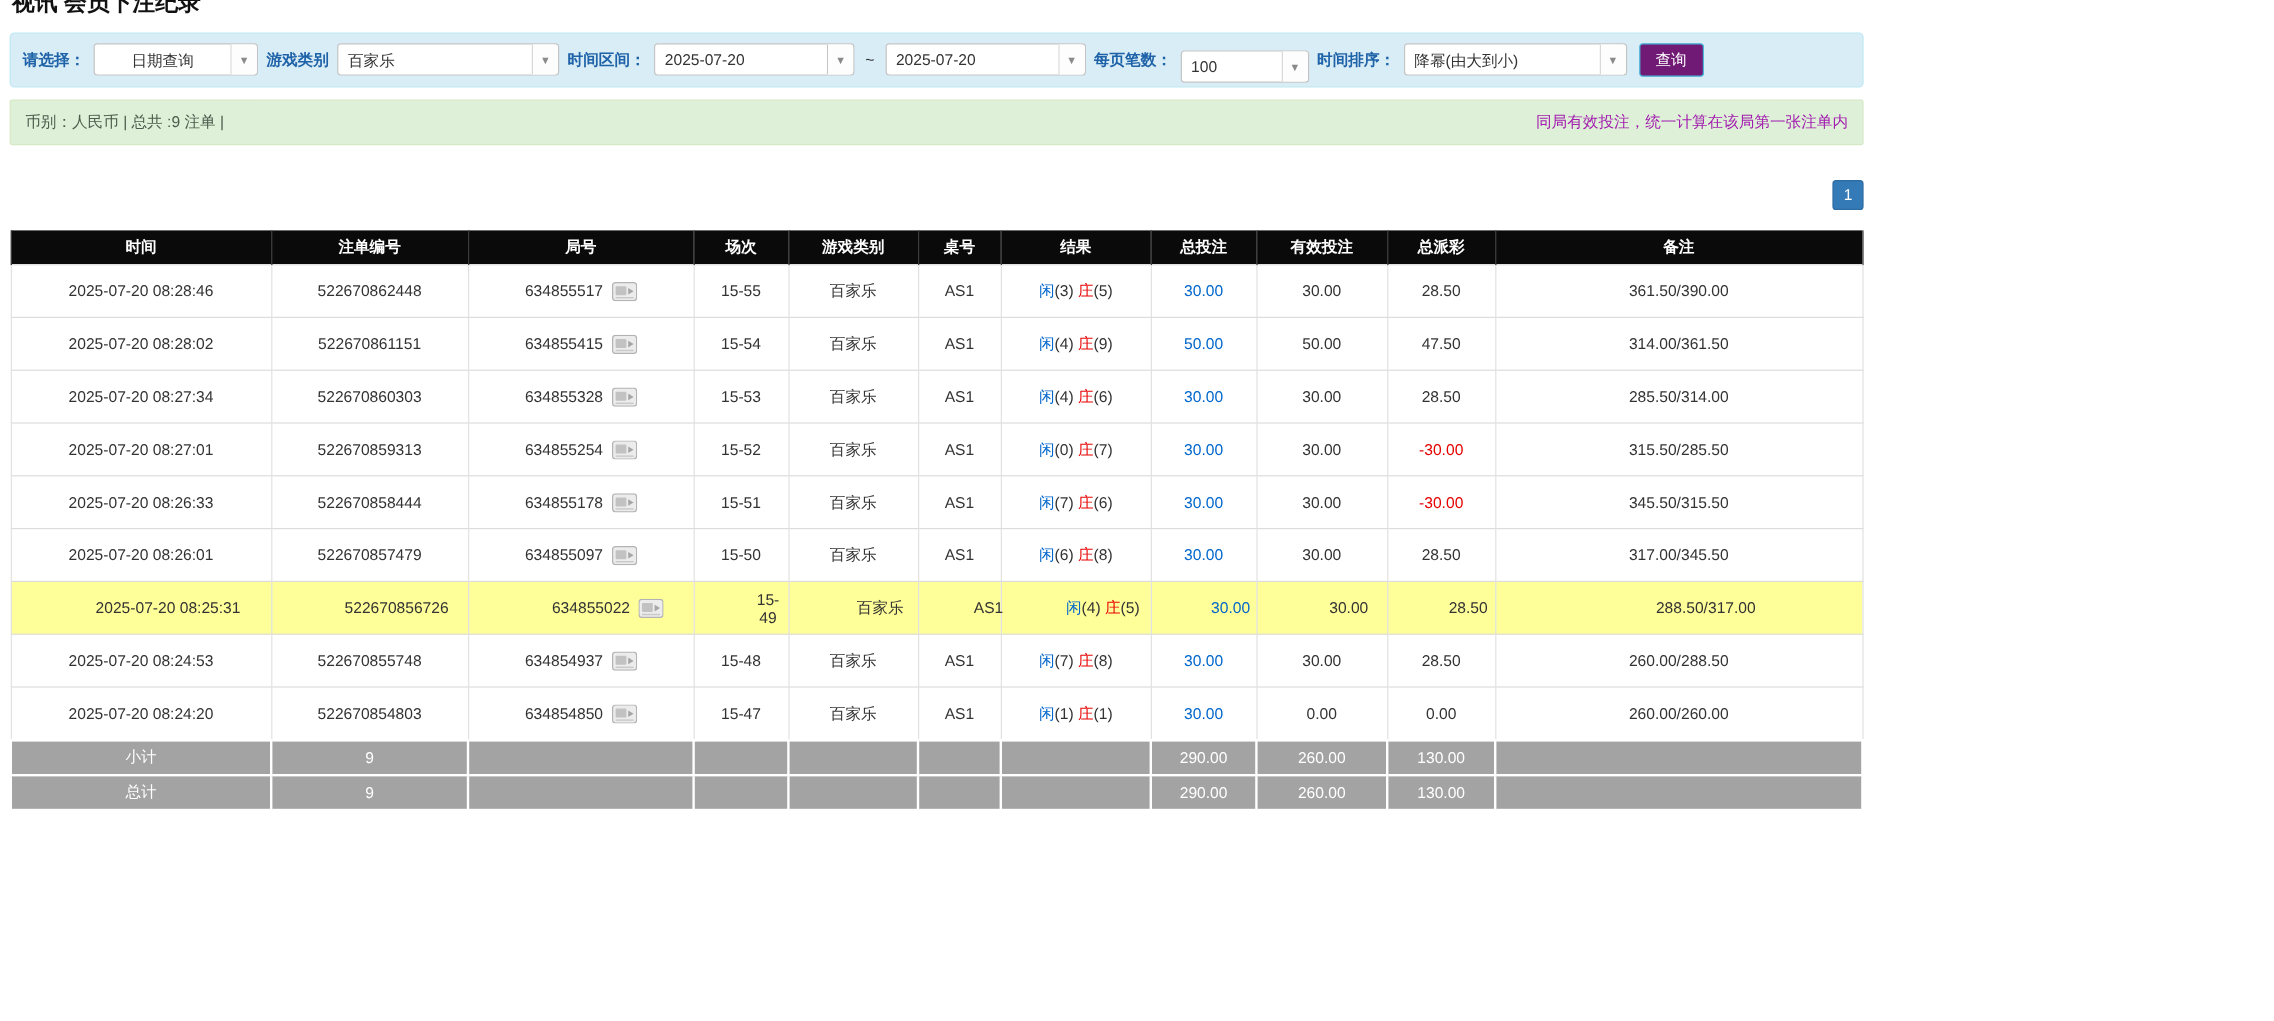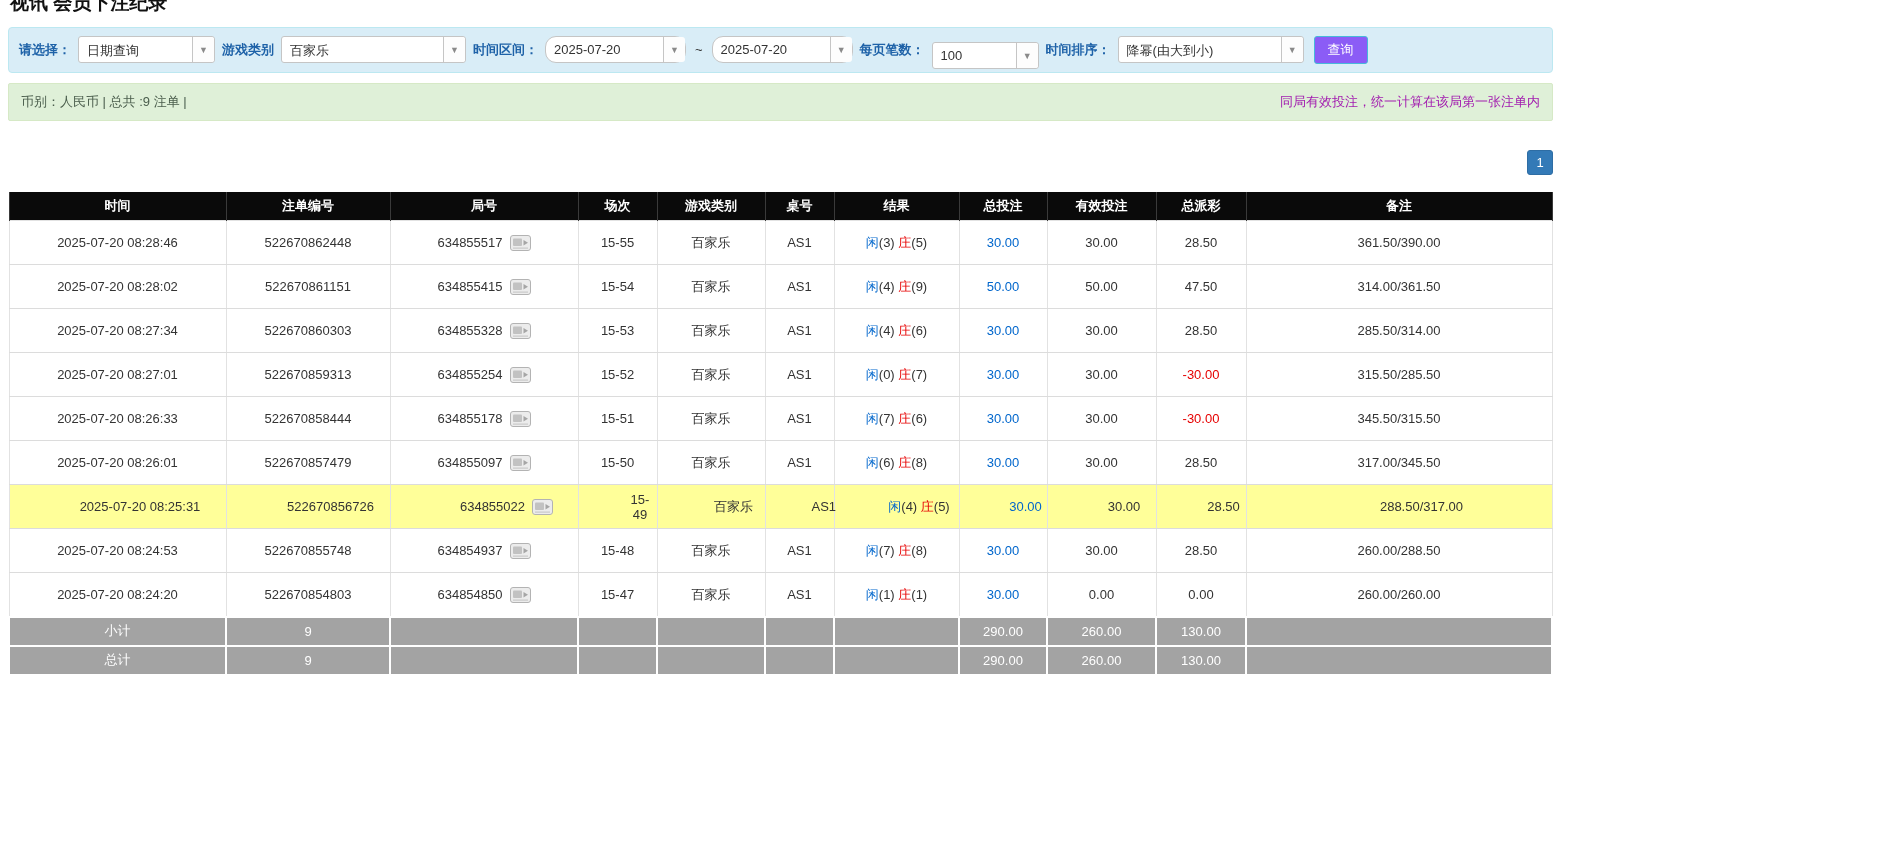--- a/index.html
+++ b/index.html
@@ -14,23 +14,23 @@
   .filter-bar { background: #d9edf7; border: 1px solid #bce8f1; border-radius: 4px;
     padding: 9px 10px; display: flex; align-items: center; gap: 7px; height: 46px; }
   .f-label { color: #1e62a8; font-size: 13px; font-weight: bold; white-space: nowrap; }
   .tilde { color: #333; font-size: 13px; padding: 0 2px; }
   .combo { display: flex; background: #fff; border: 1px solid #c5c5c5; border-radius: 3px;
     height: 27px; align-items: stretch; cursor: pointer; }
   .combo .val { padding: 5px 8px 0 8px; font-size: 13px; color: #333; flex: 1;
     white-space: nowrap; overflow: hidden; }
   .combo .arrow { width: 22px; border-left: 1px solid #c5c5c5; display: flex; align-items: center;
     justify-content: center; color: #8a8a8a; font-size: 9px; background: #fdfdfd; border-radius: 0 3px 3px 0; }
-  .w-select { width: 137px; } .w-game { width: 185px; } .w-date { width: 141px; border-radius: 11px; }
+  .w-select { width: 137px; text-align: center; } .w-game { width: 185px; } .w-date { width: 167px; }
   .w-pp { width: 107px; margin-top: 12px; } .w-sort { width: 186px; }
-  .btn-search { background: #8b5cf6; border: 1px solid #46b8da; color: #fff; font-size: 13px;
+  .btn-search { background: #701a75; border: 1px solid #46b8da; color: #fff; font-size: 13px;
     height: 28px; padding: 4px 13px; border-radius: 3px; cursor: pointer; margin-left: 3px; }
 
   
   .summary-bar { background: #dff0d8; border: 1px solid #d6e9c6; border-radius: 2px; margin-top: 10px;
     padding: 0 12px; height: 38px; display: flex; justify-content: space-between; align-items: center;
     font-size: 13px; }
   .summary-left { color: #4a5d4c; }
   .summary-right { color: #a21caf; }
 
   

